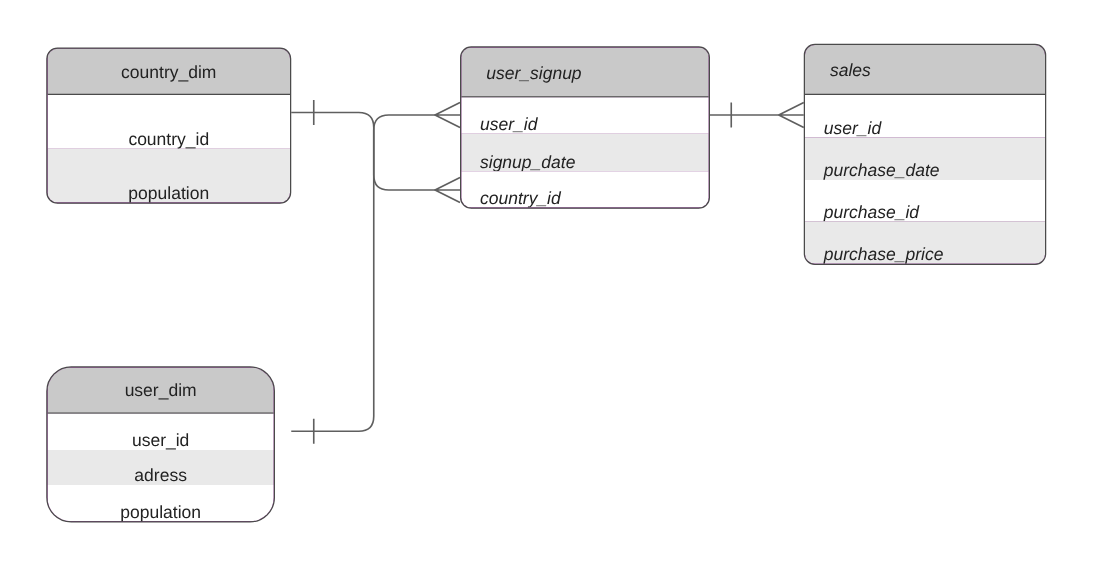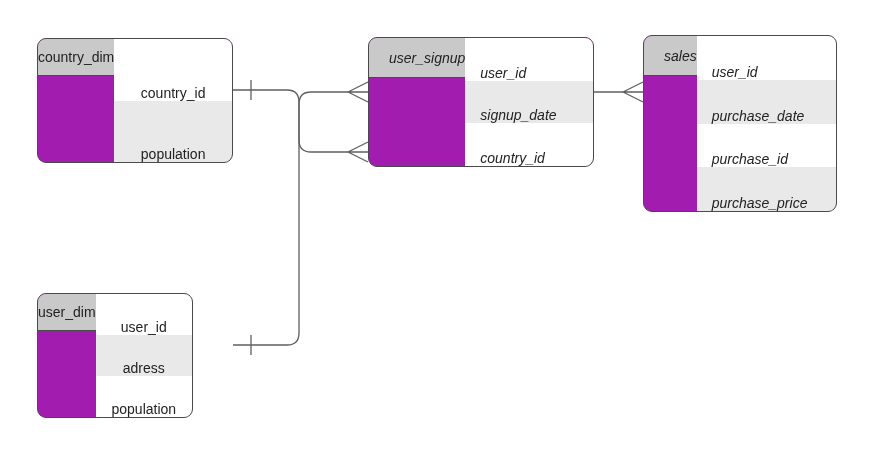--- a/index.html
+++ b/index.html
@@ -28,22 +28,22 @@
     fill: none;
     stroke: #5f5f5f;
     stroke-width: 1.3;
     stroke-linecap: butt;
     stroke-linejoin: round;
     pointer-events: stroke;
   }
   .table {
     position: absolute;
     display: flex;
-    flex-direction: row;
-    background: #a21caf;
+    flex-direction: column;
+    background: #701a75;
     border: 1px solid #4a4a4a;
     border-radius: 9px;
     overflow: hidden;
     box-sizing: border-box;
     font-size: 14px;
     color: #222222;
   }
   .table .th {
     flex: none;
     display: flex;
@@ -108,38 +108,38 @@
     <div class="rows">
       <div class="tr">
         <span>country_id</span>
       </div>
       <div class="tr">
         <span>population</span>
       </div>
     </div>
   </div>
 
-  <div class="table plain" style="left:37px; top:293px; width:156px; height:125px;">
+  <div class="table plain" style="left:37px; top:293px; width:183px; height:125px;border-radius:20px;">
     <div class="th">
       <span>user_dim</span>
     </div>
     <div class="rows">
       <div class="tr">
         <span>user_id</span>
       </div>
       <div class="tr">
         <span>adress</span>
       </div>
       <div class="tr">
         <span>population</span>
       </div>
     </div>
   </div>
 
-  <div class="table italic" style="left:368px; top:37px; width:226px; height:130px;">
+  <div class="table italic" style="left:368px; top:37px; width:200px; height:130px;">
     <div class="th">
       <span>user_signup</span>
     </div>
     <div class="rows">
       <div class="tr">
         <span>user_id</span>
       </div>
       <div class="tr">
         <span>signup_date</span>
       </div>

